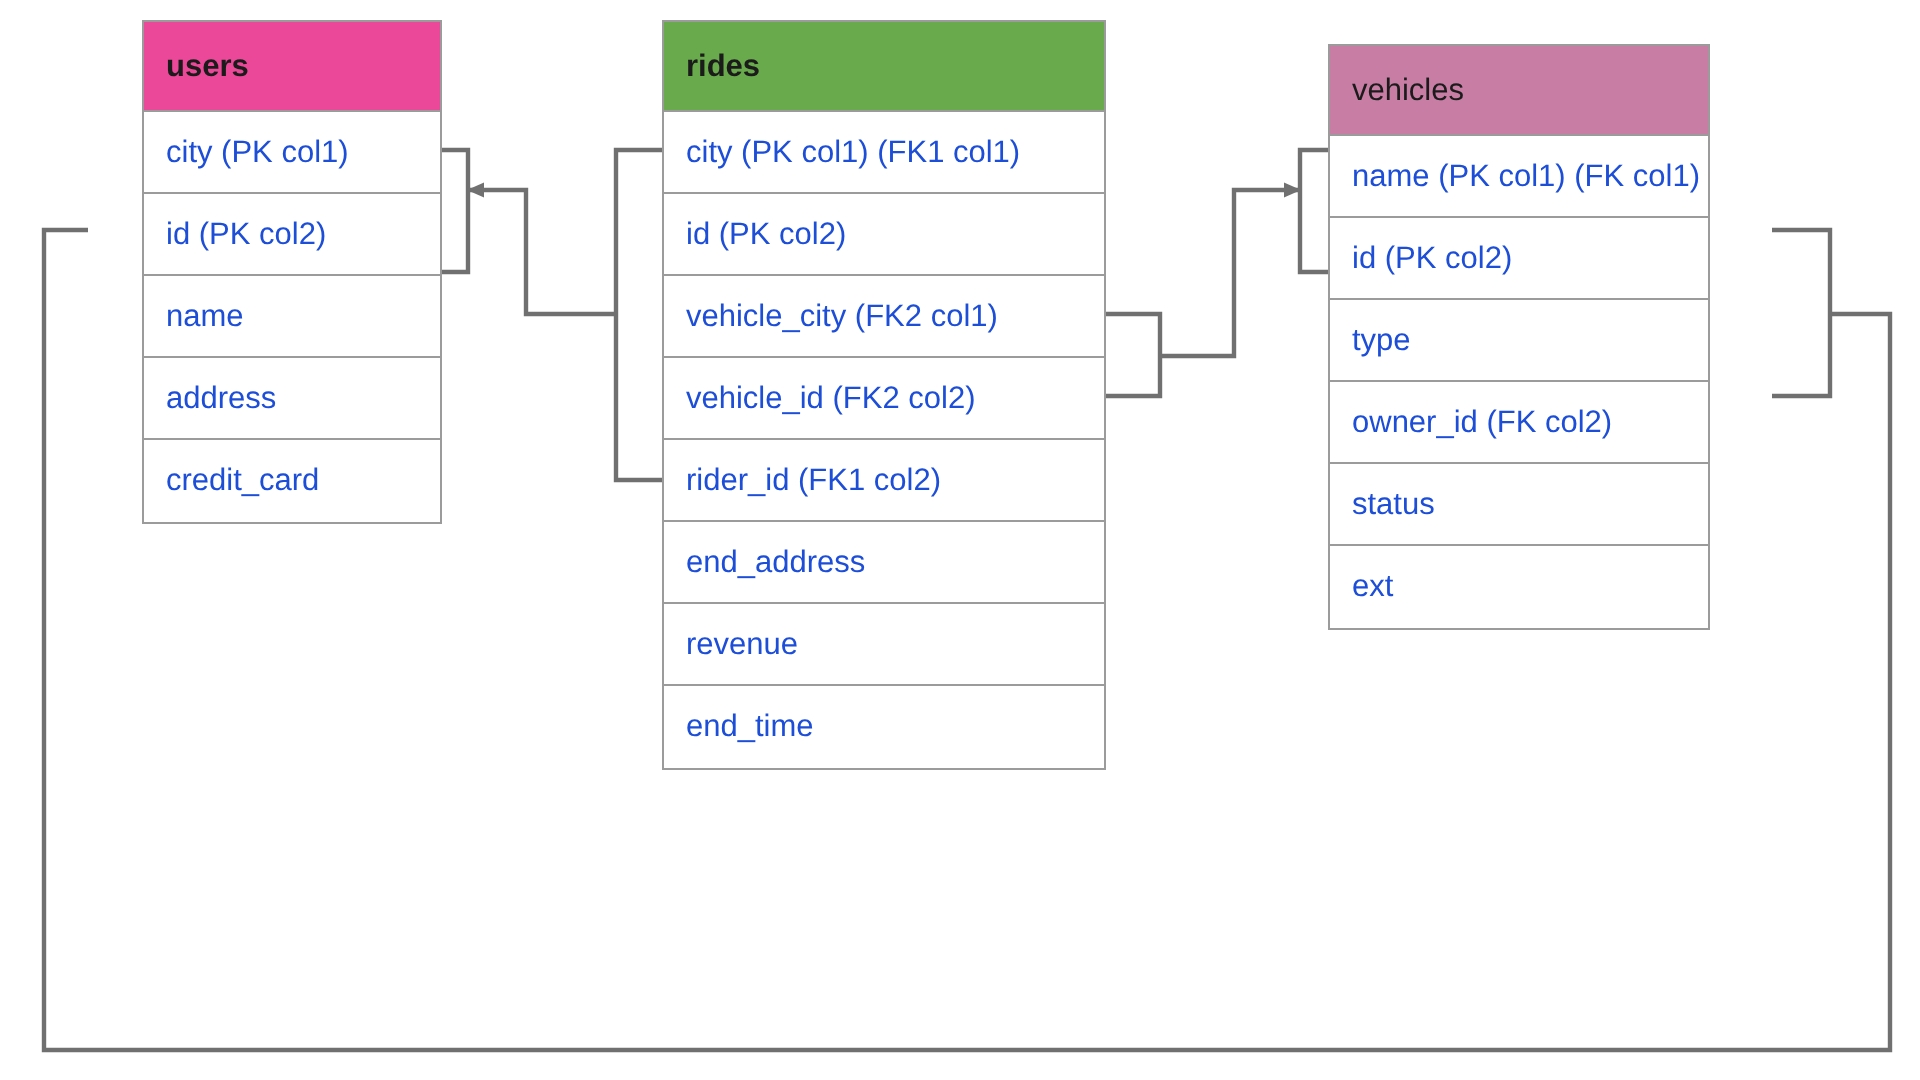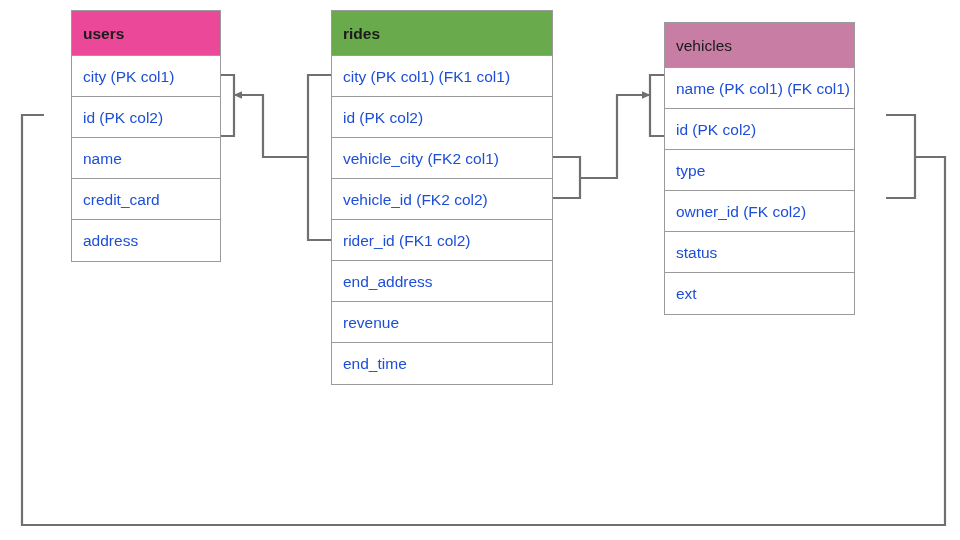--- a/index.html
+++ b/index.html
@@ -90,22 +90,22 @@
         <path d="M 915 157 L 945 157 L 945 525 L 22 525 L 22 115 L 44 115"></path>
       </g>
     </g>
   </svg>
 
   <div class="entity" id="users">
     <div class="entity-header" style="background-color: #ec4899; font-weight: bold;">users</div>
     <div class="entity-row">city (PK col1)</div>
     <div class="entity-row">id (PK col2)</div>
     <div class="entity-row">name</div>
+    <div class="entity-row">address</div>
     <div class="entity-row">credit_card</div>
-    <div class="entity-row">address</div>
   </div>
 
   <div class="entity" id="rides">
     <div class="entity-header" style="background-color: rgb(105, 171, 76); font-weight: bold;">rides</div>
     <div class="entity-row">city (PK col1) (FK1 col1)</div>
     <div class="entity-row">id (PK col2)</div>
     <div class="entity-row">vehicle_city (FK2 col1)</div>
     <div class="entity-row">vehicle_id (FK2 col2)</div>
     <div class="entity-row">rider_id (FK1 col2)</div>
     <div class="entity-row">end_address</div>

